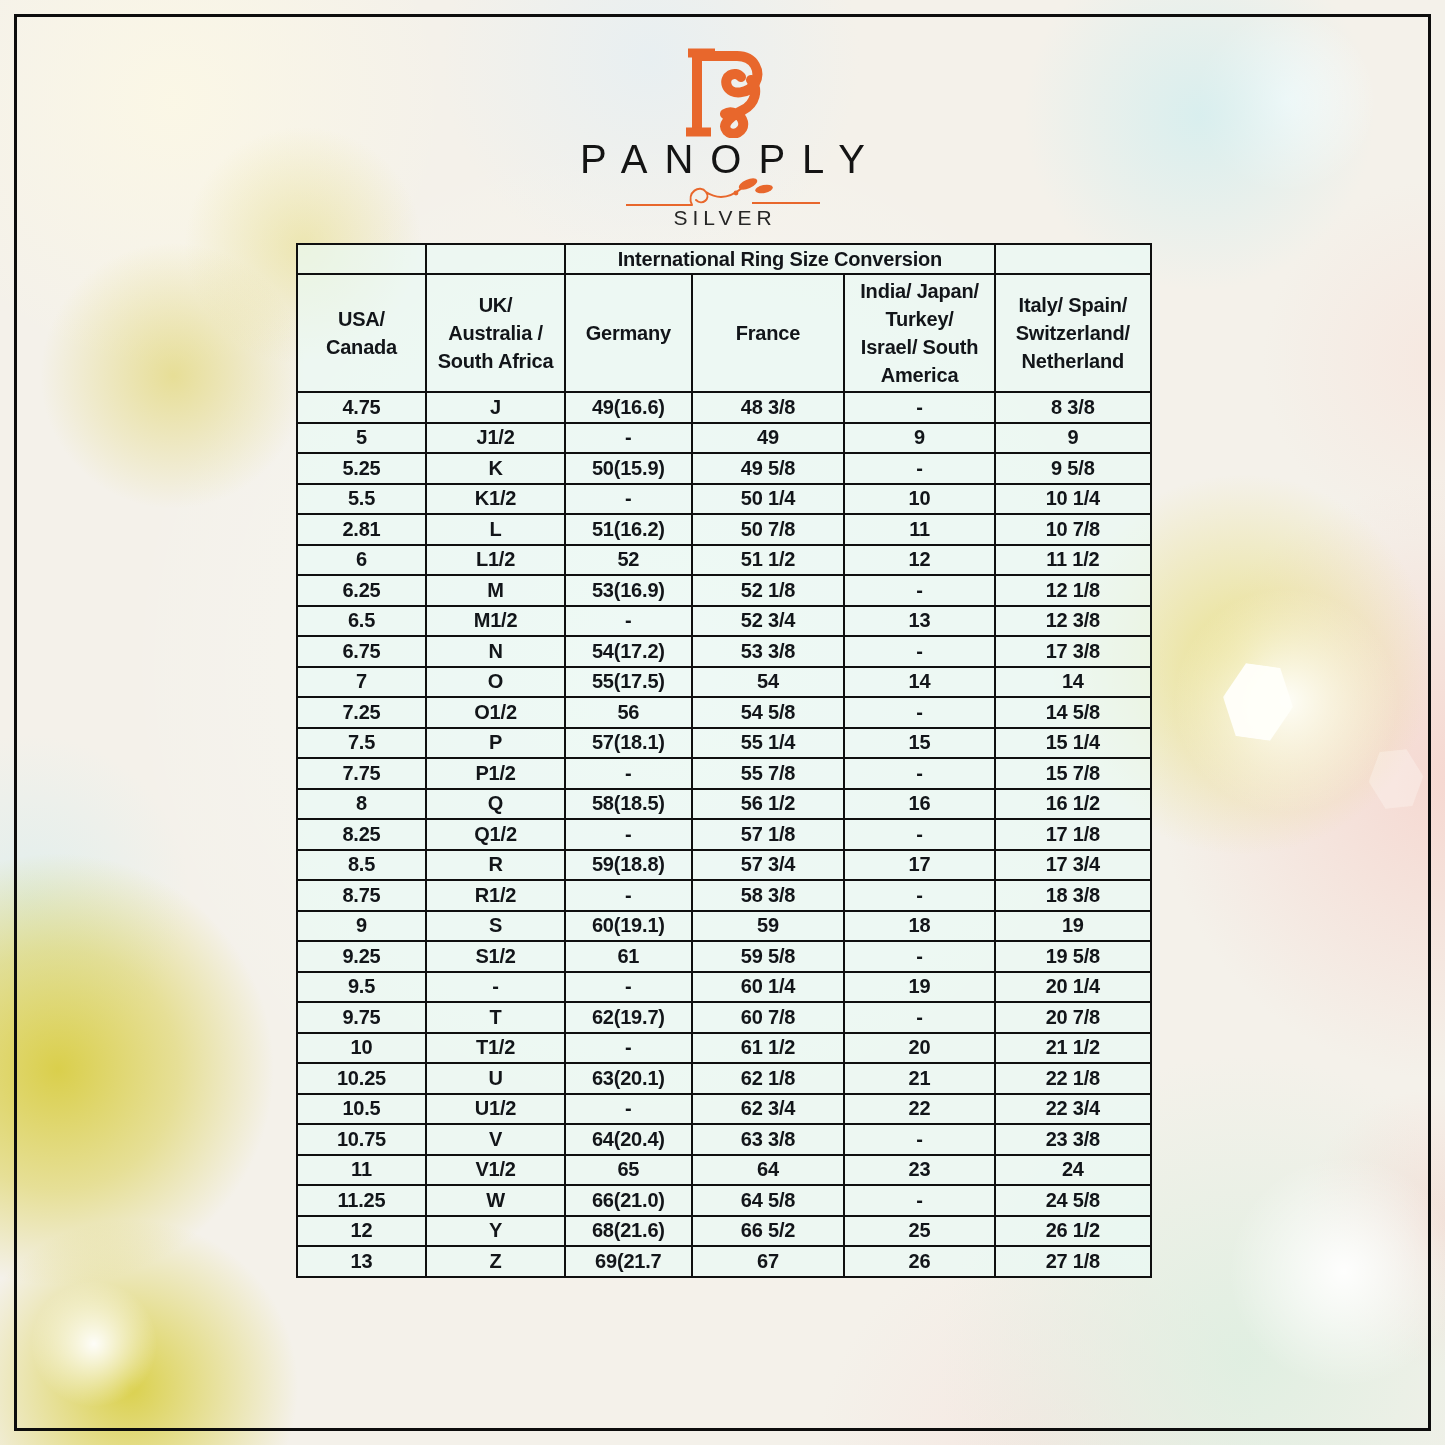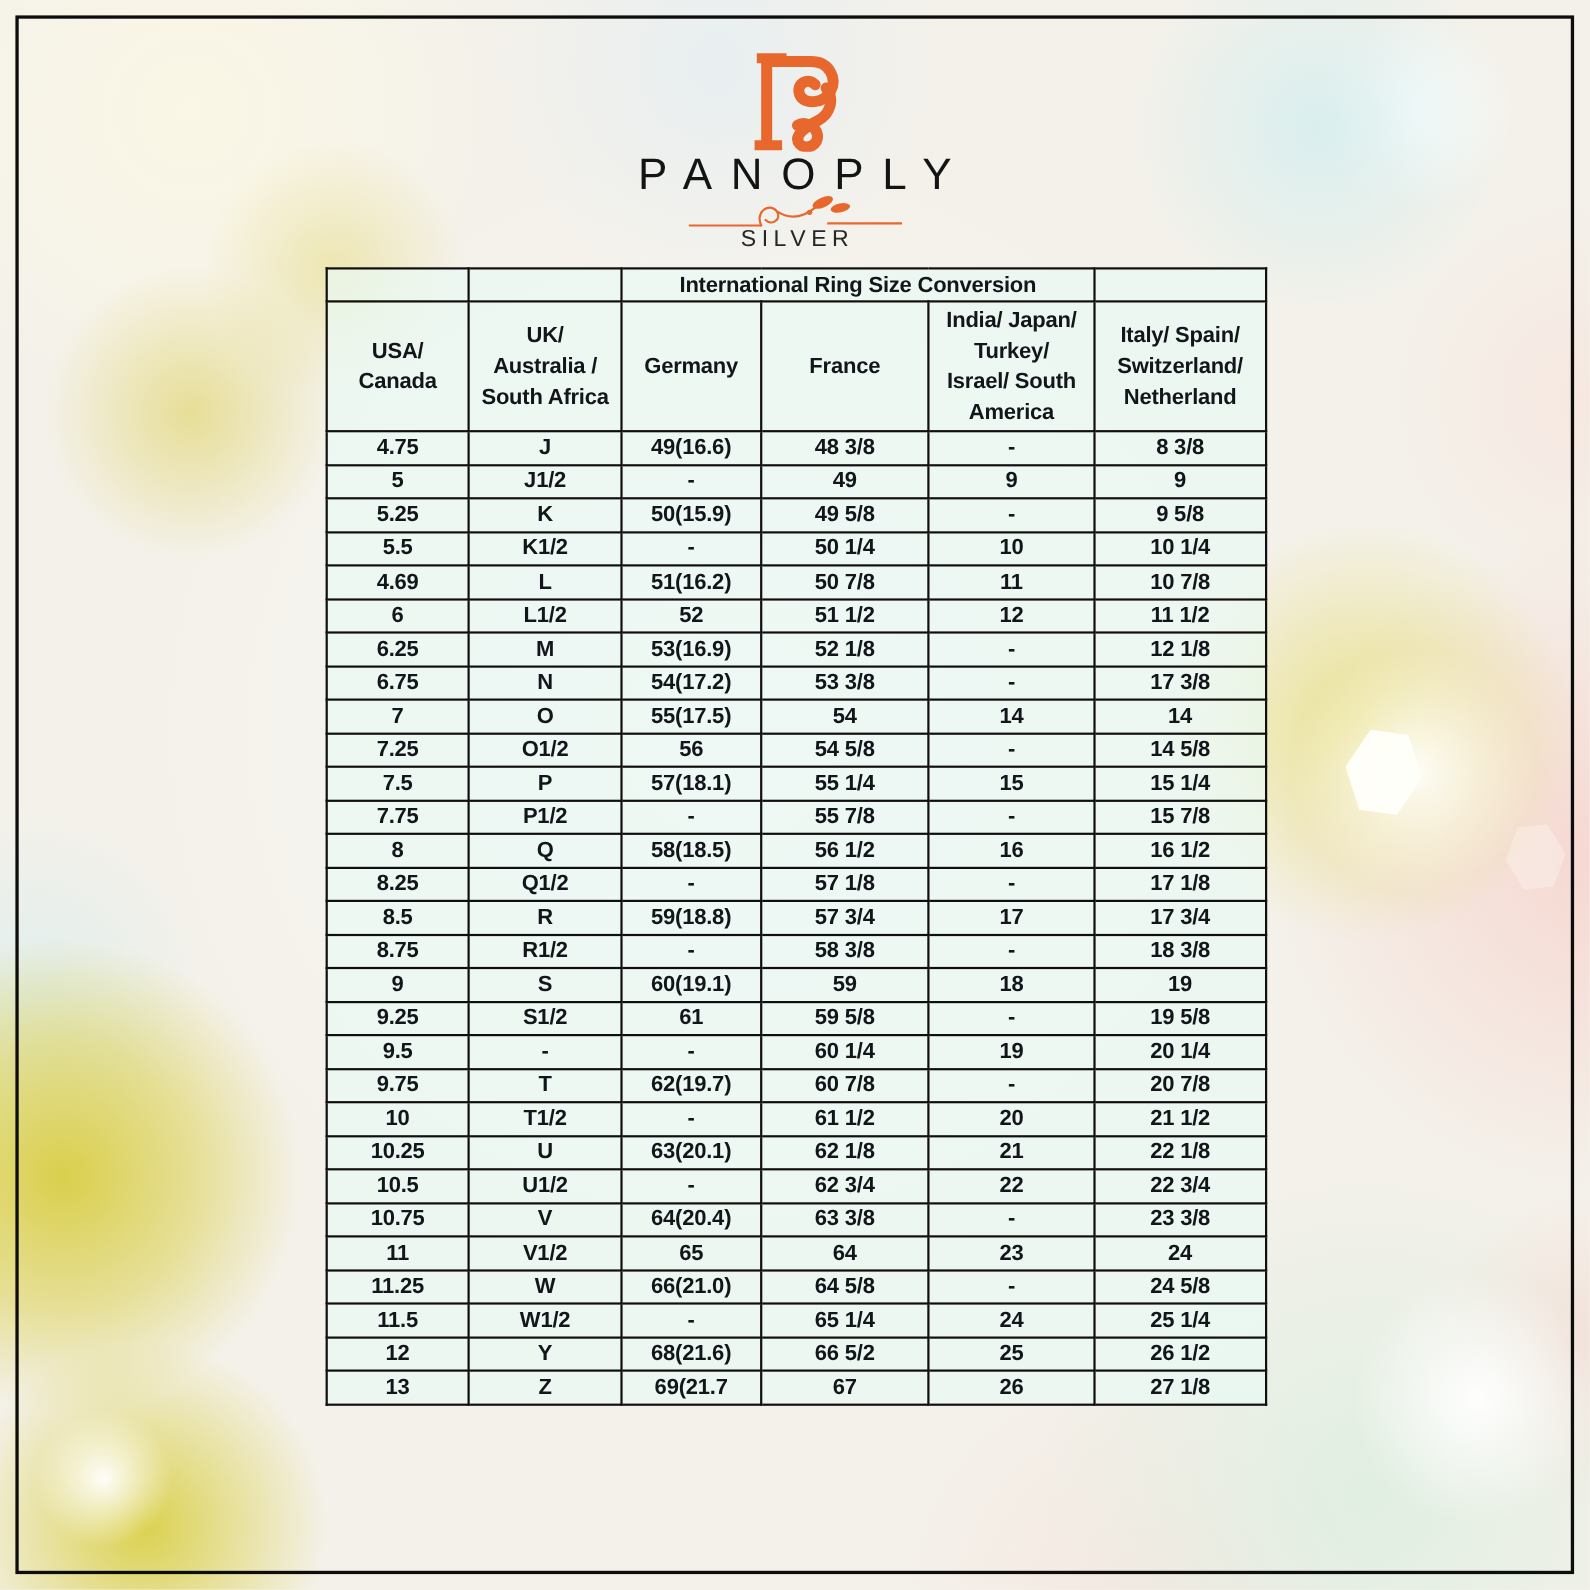--- a/index.html
+++ b/index.html
@@ -175,21 +175,21 @@
       </tr>
       <tr>
         <td>5.5</td>
         <td>K1/2</td>
         <td>-</td>
         <td>50 1/4</td>
         <td>10</td>
         <td>10 1/4</td>
       </tr>
       <tr>
-        <td>4.69</td>
+        <td>2.81</td>
         <td>L</td>
         <td>51(16.2)</td>
         <td>50 7/8</td>
         <td>11</td>
         <td>10 7/8</td>
       </tr>
       <tr>
         <td>6</td>
         <td>L1/2</td>
         <td>52</td>
@@ -199,20 +199,28 @@
       </tr>
       <tr>
         <td>6.25</td>
         <td>M</td>
         <td>53(16.9)</td>
         <td>52 1/8</td>
         <td>-</td>
         <td>12 1/8</td>
       </tr>
       <tr>
+        <td>6.5</td>
+        <td>M1/2</td>
+        <td>-</td>
+        <td>52 3/4</td>
+        <td>13</td>
+        <td>12 3/8</td>
+      </tr>
+      <tr>
         <td>6.75</td>
         <td>N</td>
         <td>54(17.2)</td>
         <td>53 3/8</td>
         <td>-</td>
         <td>17 3/8</td>
       </tr>
       <tr>
         <td>7</td>
         <td>O</td>
@@ -351,28 +359,20 @@
       </tr>
       <tr>
         <td>11.25</td>
         <td>W</td>
         <td>66(21.0)</td>
         <td>64 5/8</td>
         <td>-</td>
         <td>24 5/8</td>
       </tr>
       <tr>
-        <td>11.5</td>
-        <td>W1/2</td>
-        <td>-</td>
-        <td>65 1/4</td>
-        <td>24</td>
-        <td>25 1/4</td>
-      </tr>
-      <tr>
         <td>12</td>
         <td>Y</td>
         <td>68(21.6)</td>
         <td>66 5/2</td>
         <td>25</td>
         <td>26 1/2</td>
       </tr>
       <tr>
         <td>13</td>
         <td>Z</td>

